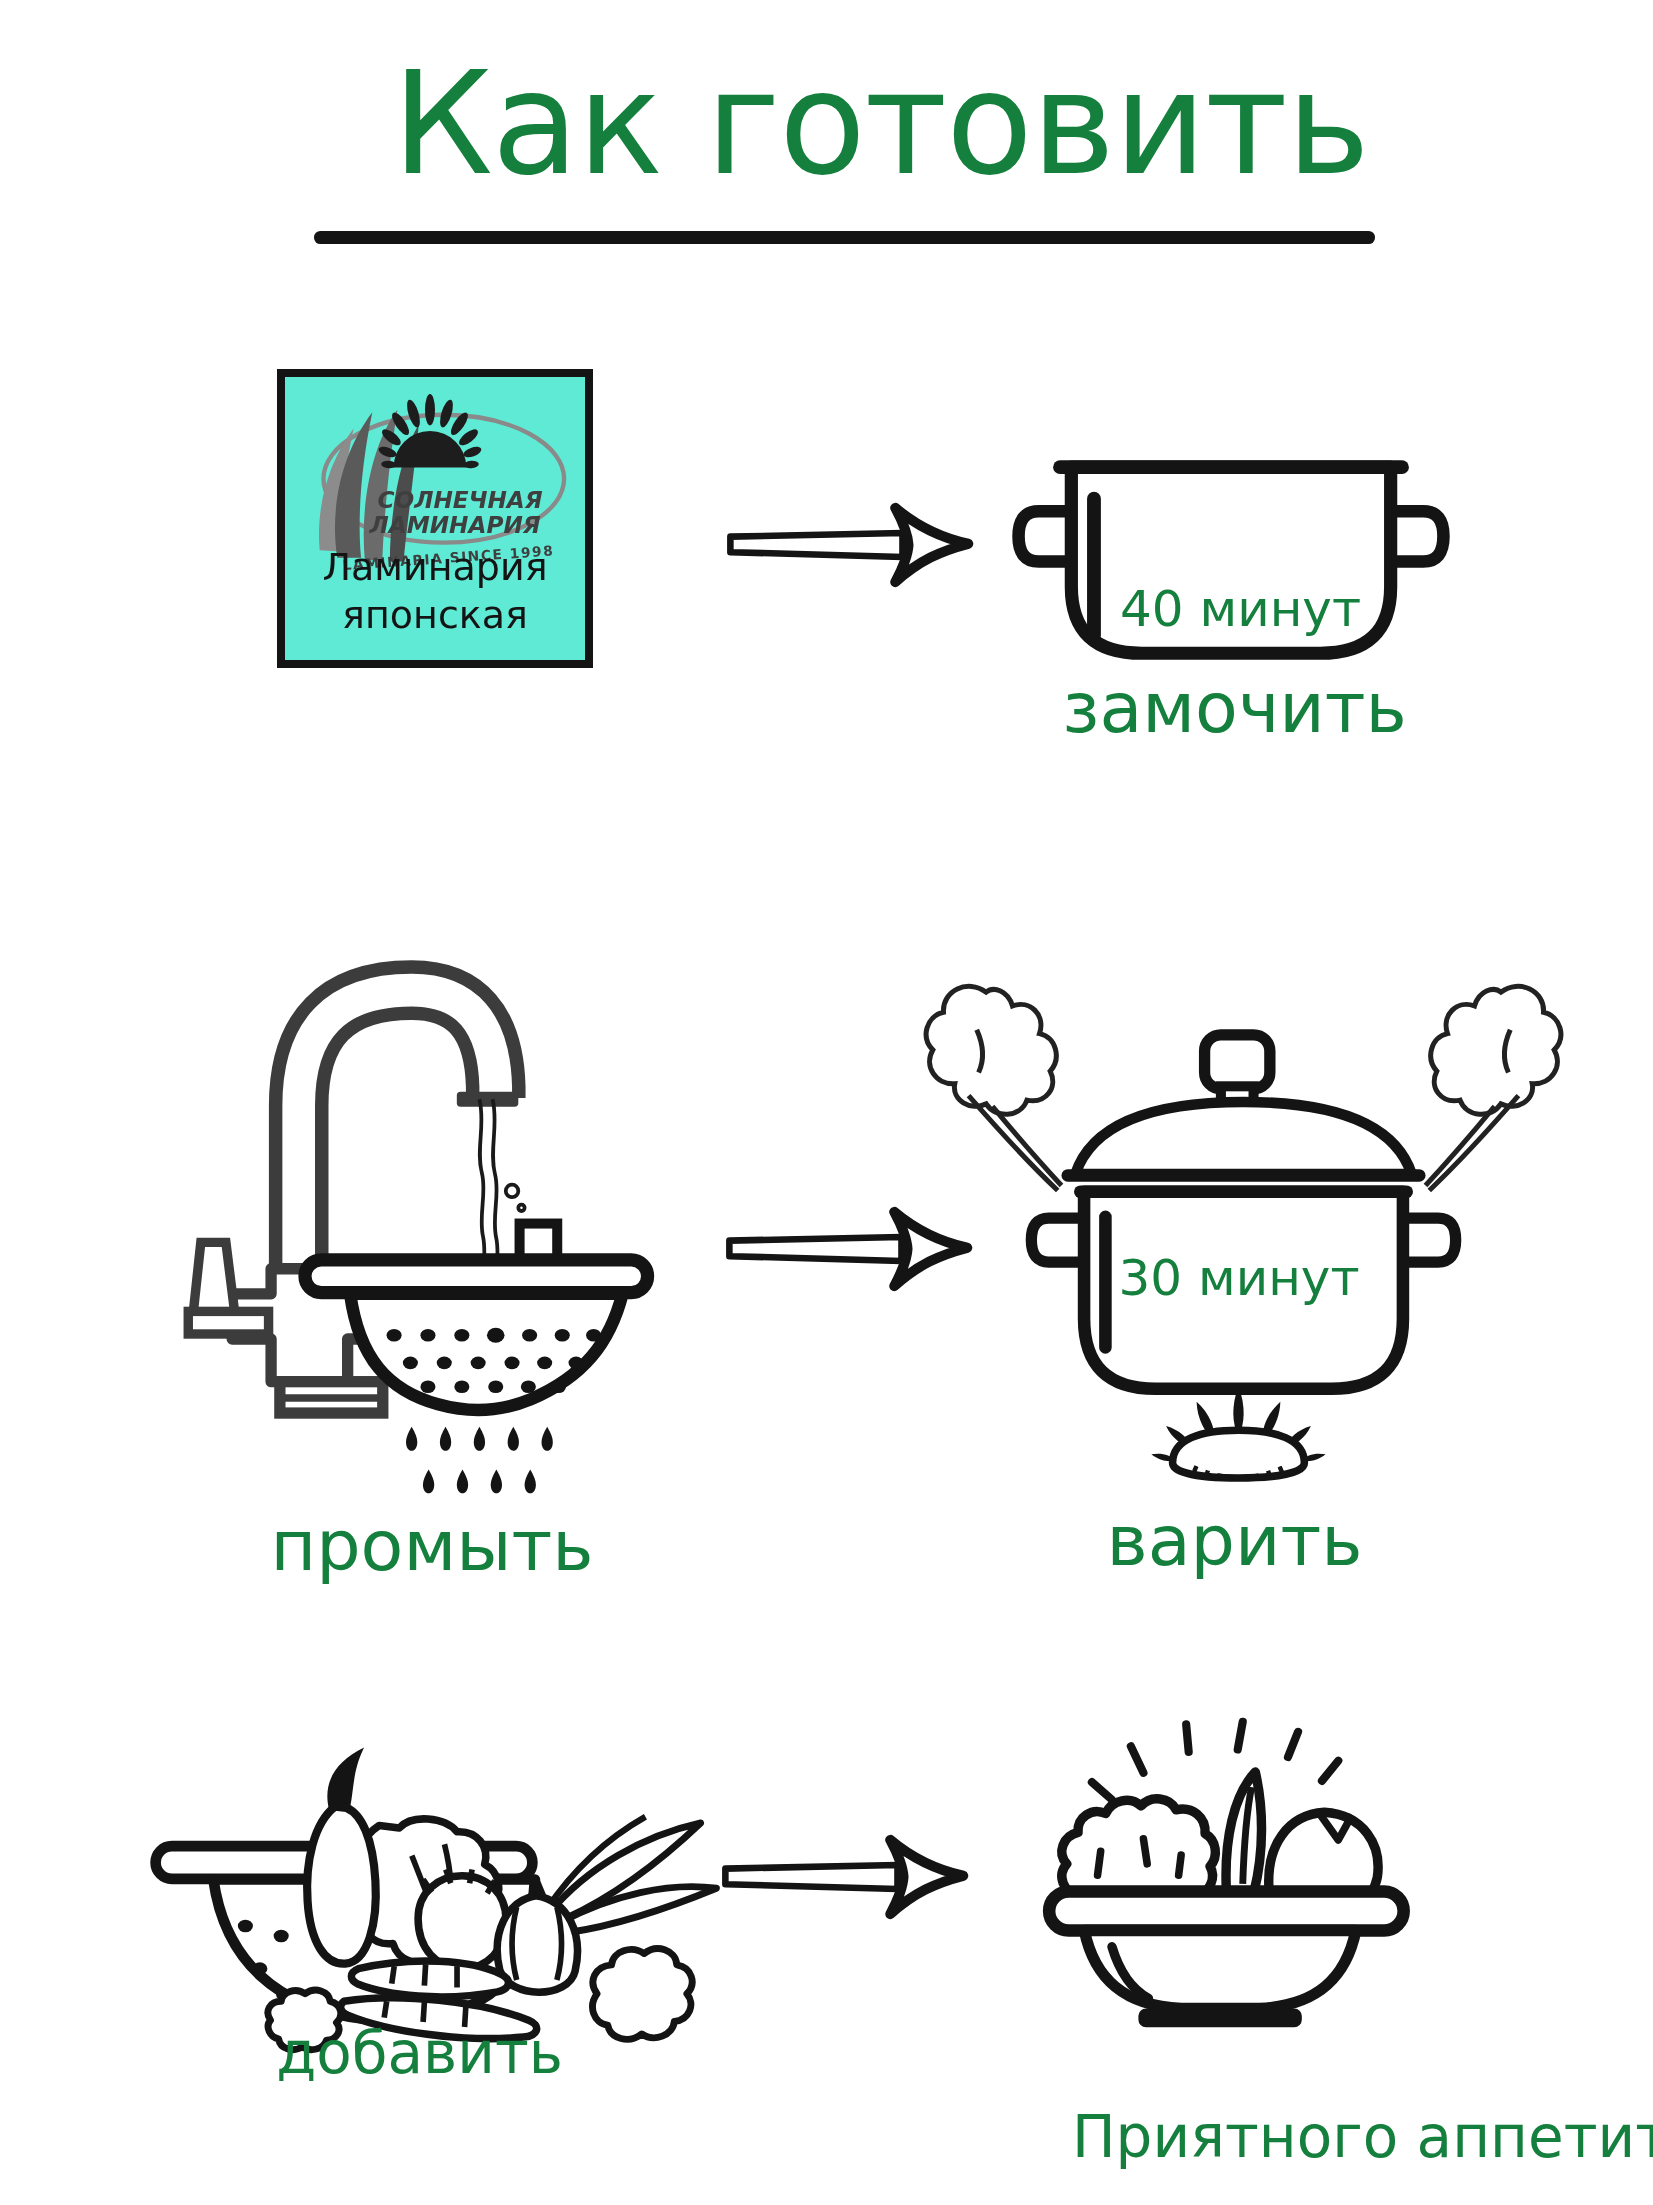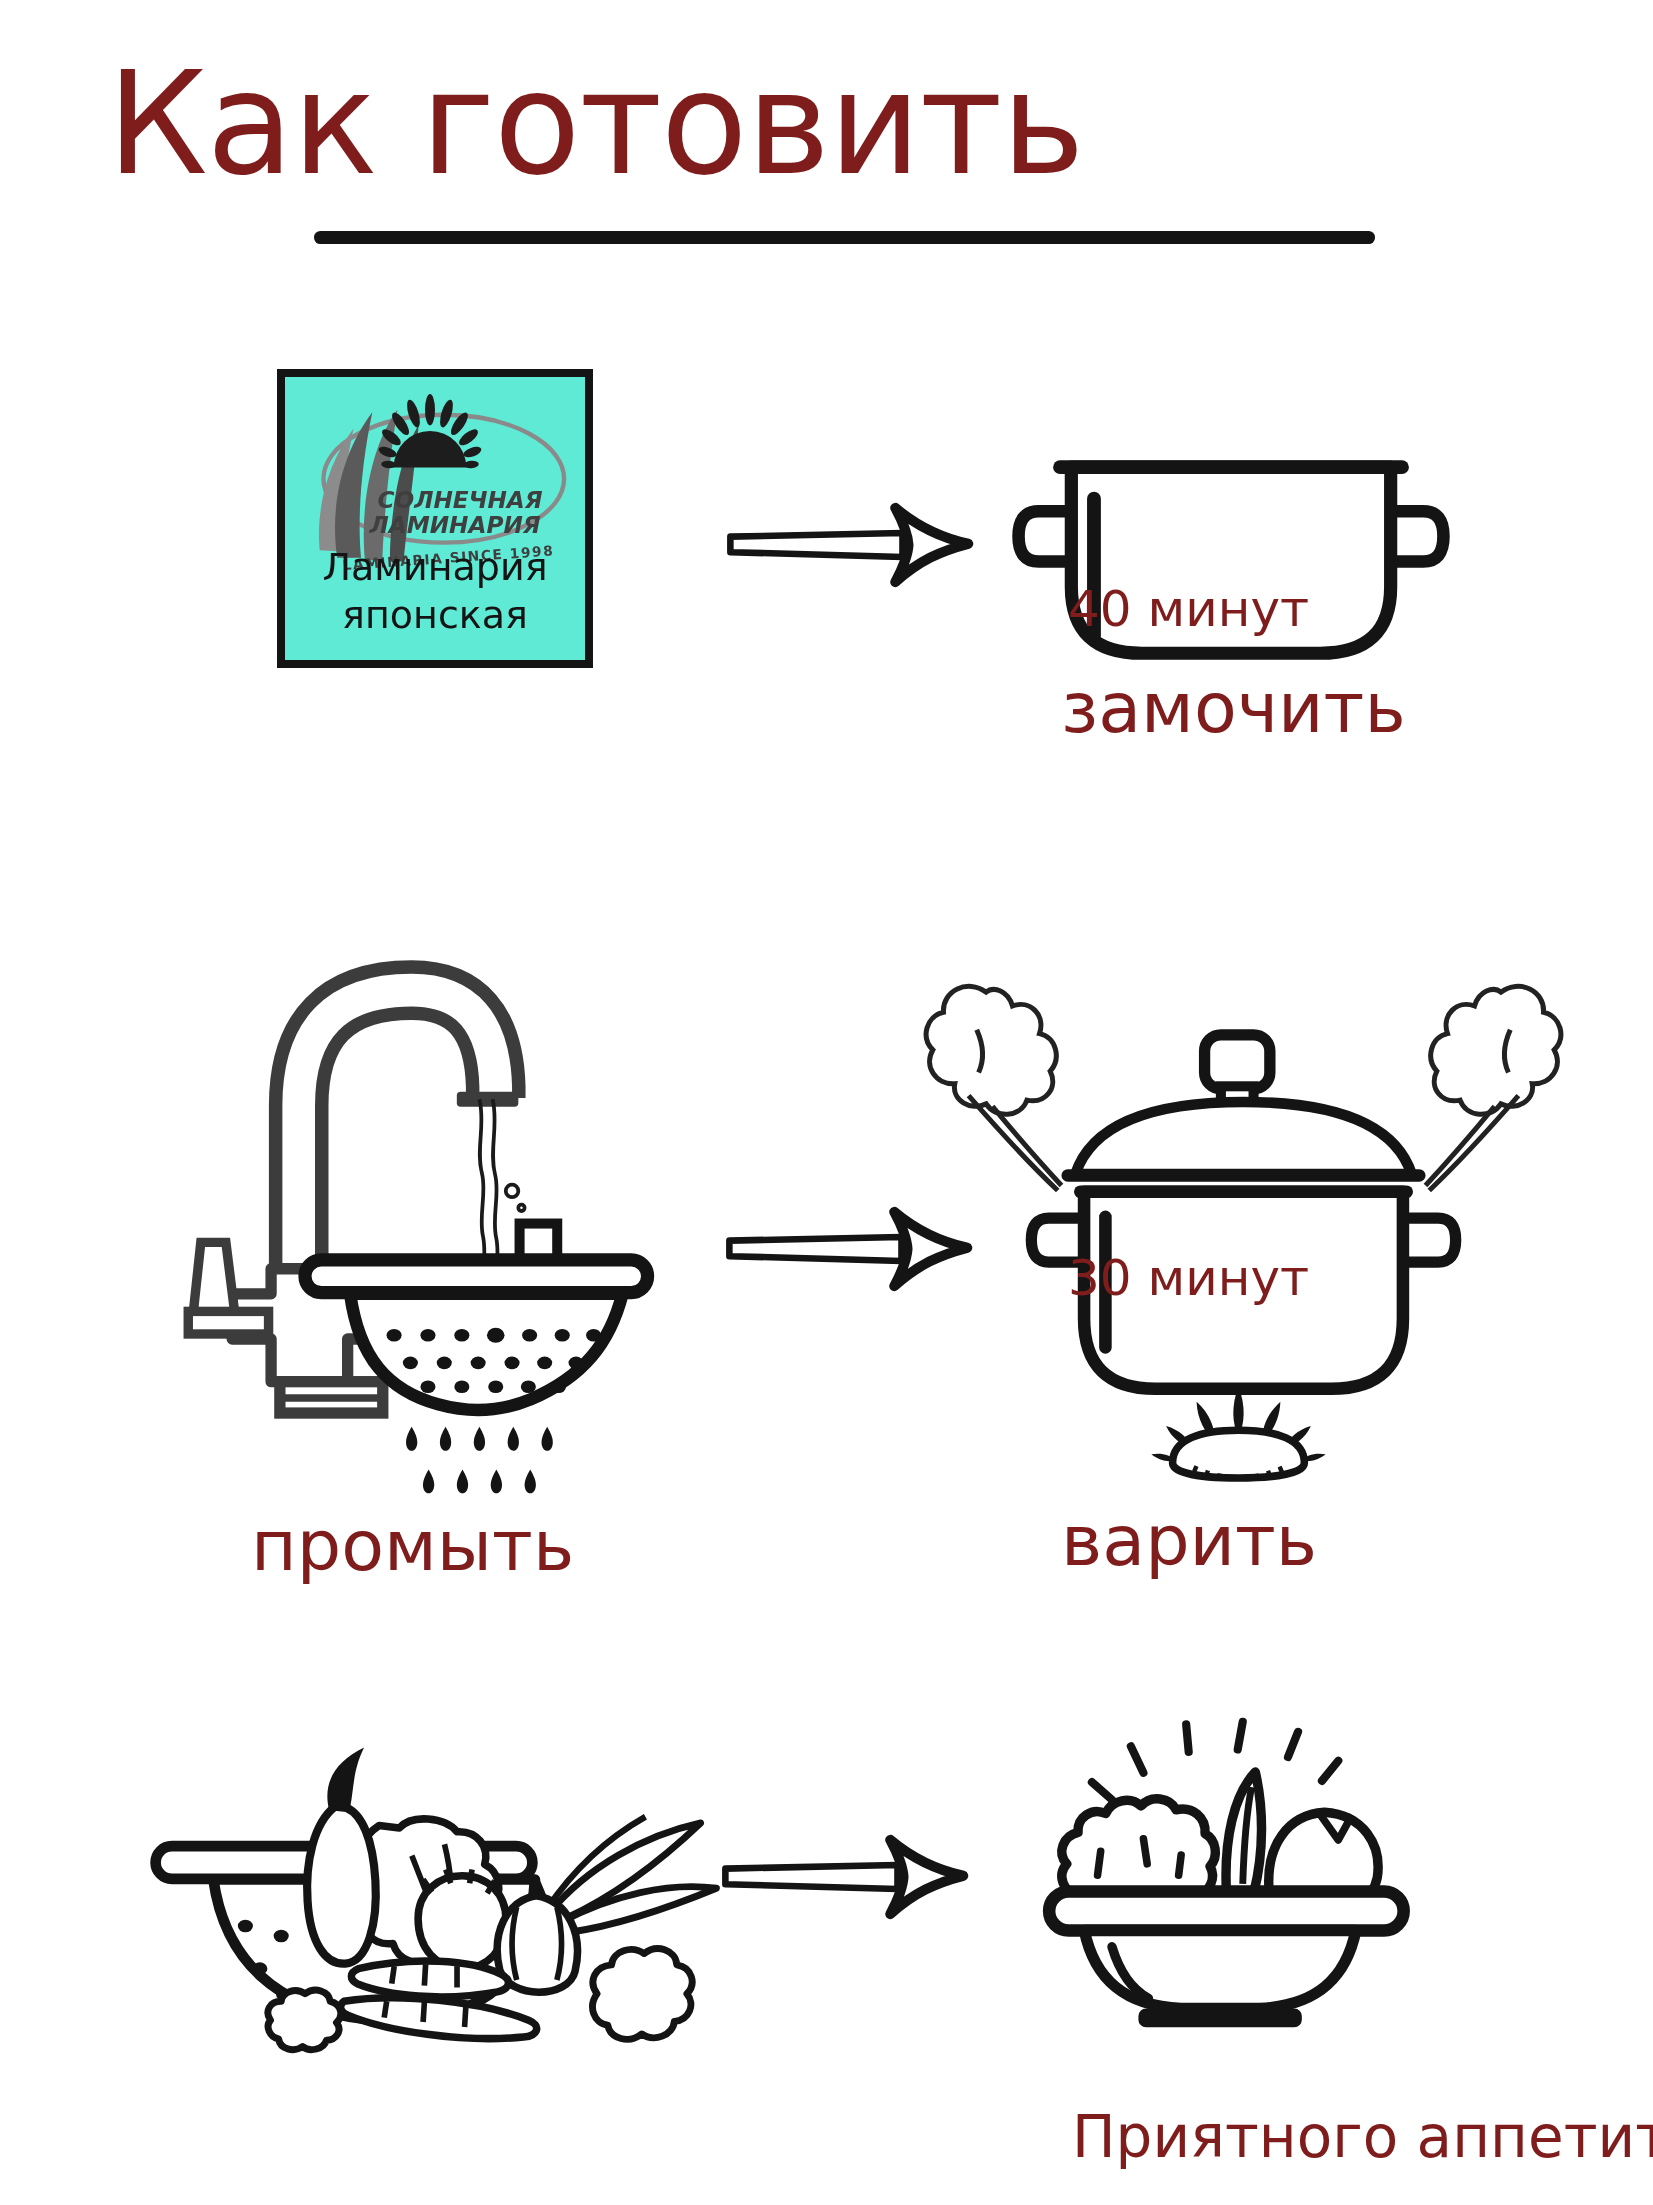--- a/index.html
+++ b/index.html
@@ -1,19 +1,19 @@
 <!DOCTYPE html>
 <html style="font-size:10px"><head>
 <meta charset="utf-8">
 <style>
   html,body{margin:0;padding:0;background:#fff;}
   .page{position:relative;width:1654px;height:2205px;background:#ffffff;overflow:hidden;
         font-family:"DejaVu Sans",sans-serif;color:#141414;}
   .abs{position:absolute;}
-  .txt{white-space:nowrap;line-height:1;color:#7f1d1d;}
+  .txt{white-space:nowrap;text-align:center;line-height:1;color:#15803d;}
   .title{font-size:142px;letter-spacing:-1.3px;}
   .rule{background:#141414;border-radius:6.3px;}
   .caption{font-size:70px;}
   .caption-sm{font-size:58px;}
   .duration{font-size:50px;}
   .pkg{border:8.2px solid #141414;background:#5eead4;}
   .pkg-label{position:absolute;left:0;right:0;text-align:center;font-size:38px;line-height:1;white-space:nowrap;}
   svg{display:block;overflow:visible;}
 </style>
 </head>
@@ -257,17 +257,18 @@
       <path d="M348,272 C350,210 354,158 362,118" fill="none" stroke-width="11"></path>
       <path d="M390,284 C384,210 420,162 478,158 C540,162 570,210 562,262 C560,272 556,280 552,286 Z"></path>
       <path d="M470,160 L500,202 L522,162" fill="none" stroke-width="12"></path>
     </g>
     <rect x="40" y="284" width="564" height="62" rx="31" fill="#fff" stroke="#141414" stroke-width="20"></rect>
     <path d="M96,346 C112,424 160,466 250,470 L374,470 C464,466 512,424 528,346 Z" fill="#fff" stroke="#141414" stroke-width="18" stroke-linejoin="round"></path>
     <path d="M140,372 Q158,432 198,454" fill="none" stroke="#141414" stroke-width="15" stroke-linecap="round"></path>
     <rect x="182" y="470" width="260" height="30" rx="12" fill="#141414"></rect>
   </svg>
 
+  <div class="abs txt caption-sm" style="left:245px;top:2024px;width:349px;">добавить</div>
 
   <div class="abs txt caption-sm" style="left:1072px;top:2108px;width:349px;">Приятного аппетита!</div>
 
 </div>
 
 
 </body></html>

